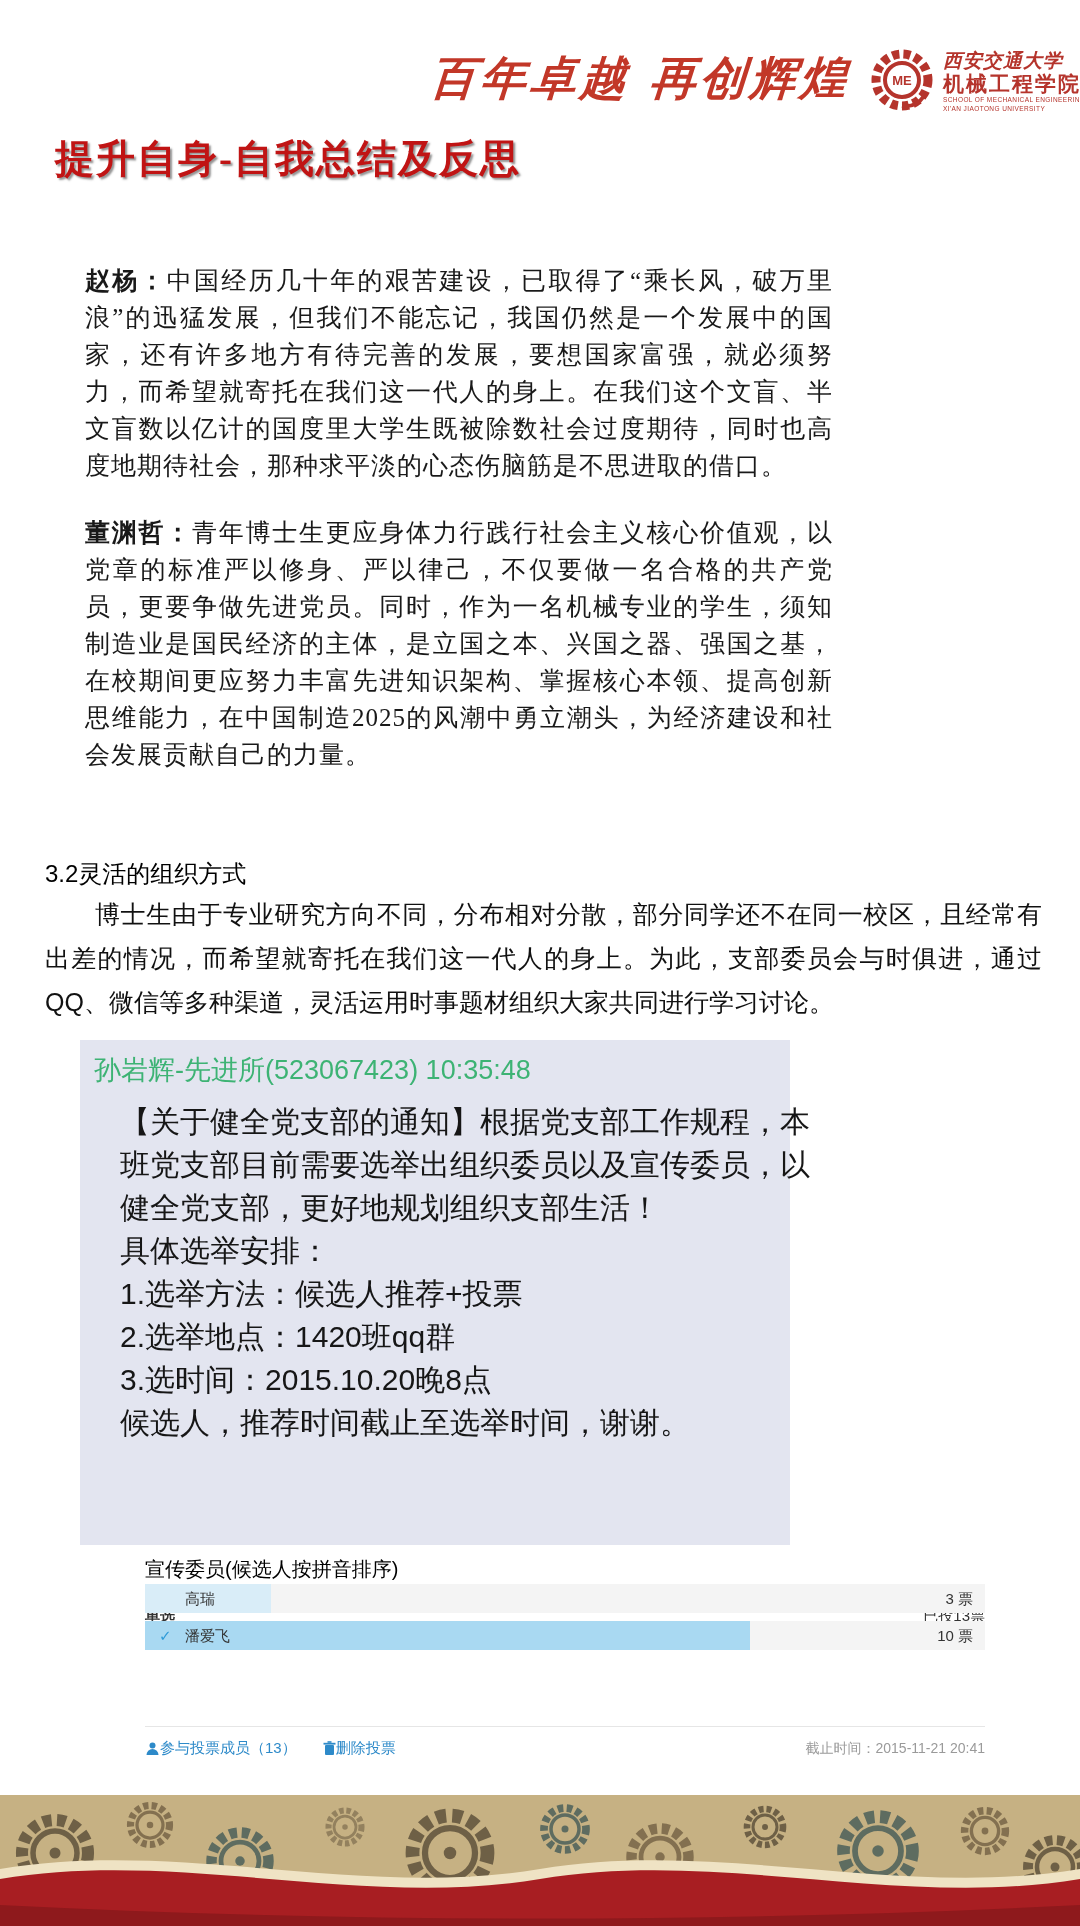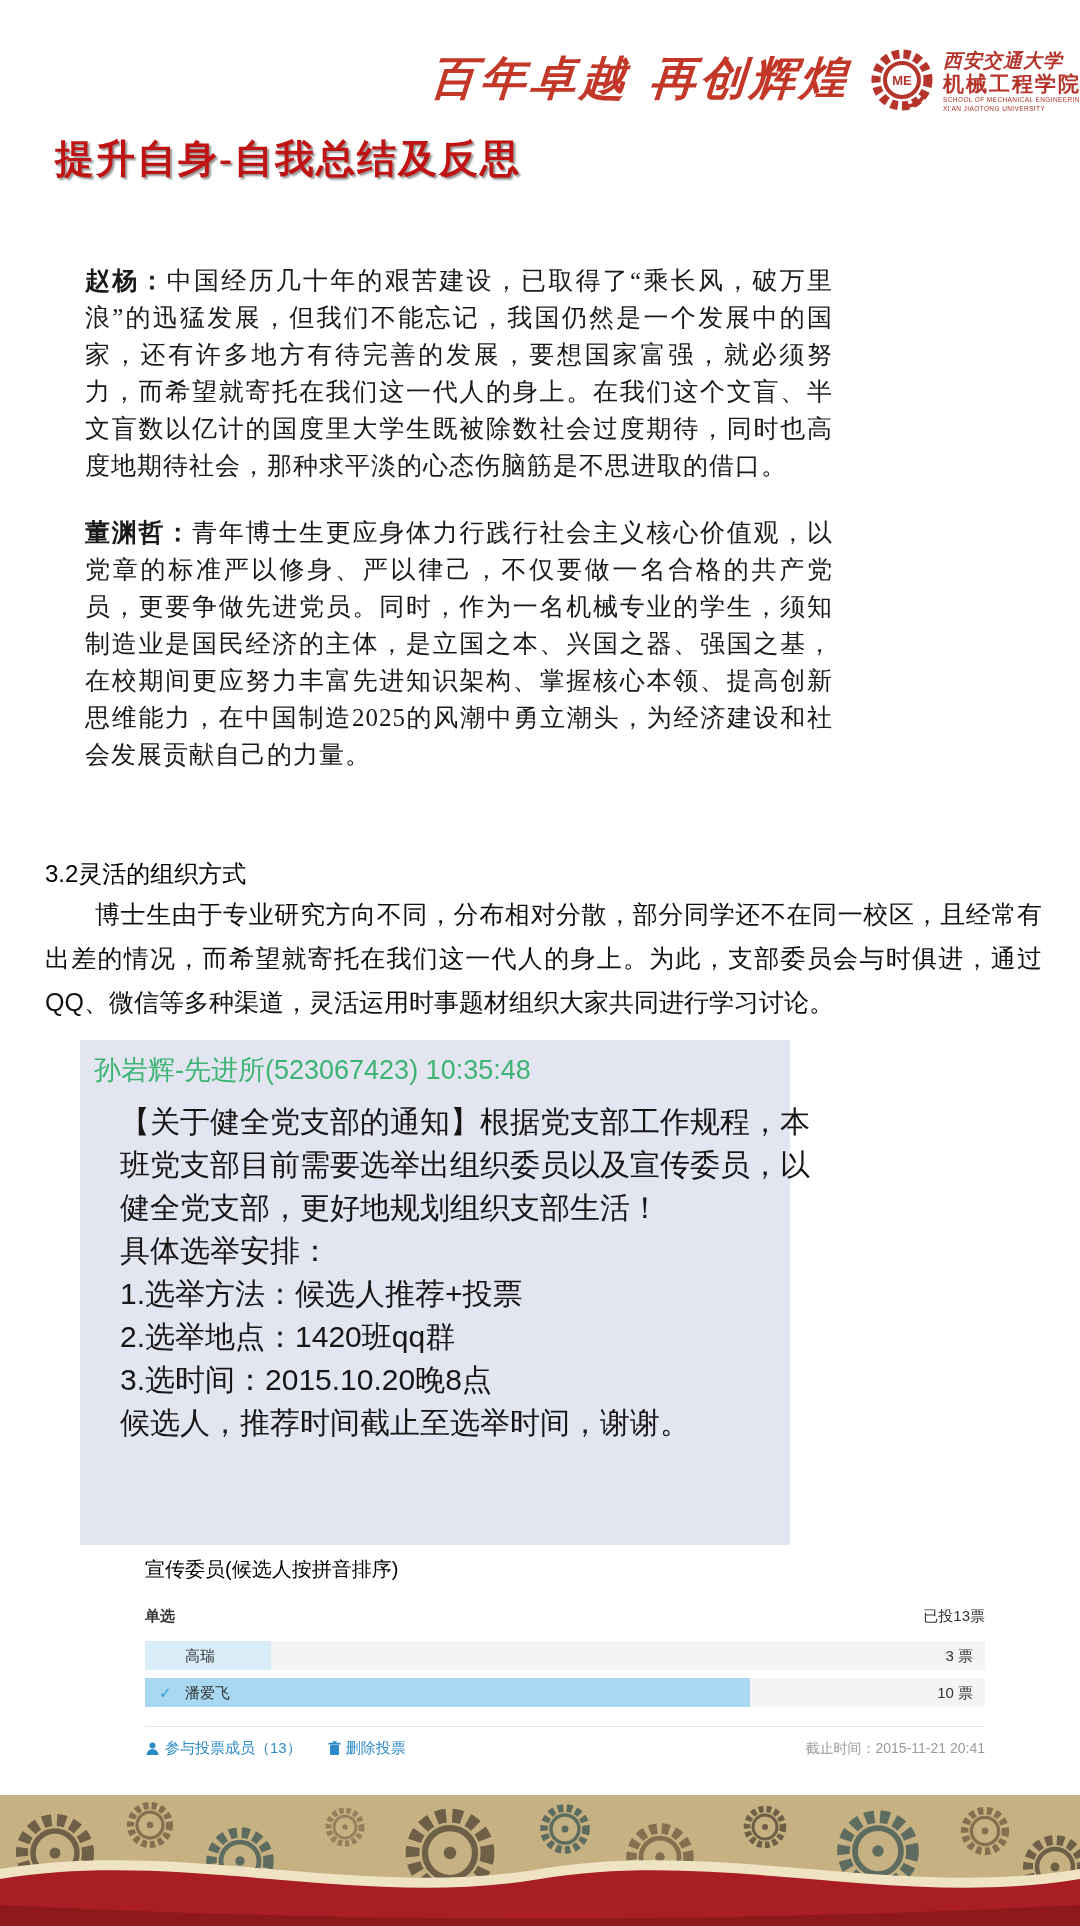--- a/index.html
+++ b/index.html
@@ -37,30 +37,30 @@
   .chat{position:absolute;left:80px;top:1040px;width:710px;height:505px;background:#e3e5f0;
         box-sizing:border-box;padding:12px 10px 16px 14px;}
   .chat-sender{font-size:27px;color:#3db374;margin-bottom:12px;white-space:nowrap;}
   .chat-line{font-size:30px;line-height:43px;color:#161616;margin-left:26px;white-space:nowrap;}
 
   
   .poll-caption{position:absolute;left:145px;top:1556px;font-size:20px;color:#000000;}
   .poll-head{position:absolute;left:145px;top:1607px;width:840px;display:flex;
         justify-content:space-between;font-size:15px;color:#333;}
   .poll-mode{font-weight:600;}
-  .poll-rows{position:absolute;left:145px;top:1641px;width:840px;}
+  .poll-rows{position:absolute;left:145px;top:1584px;width:840px;}
   .poll-row{position:relative;width:840px;height:29px;background:#f4f4f4;margin-bottom:8px;cursor:pointer;}
   .poll-fill{position:absolute;left:0;top:0;bottom:0;background:#d9edf8;}
   .poll-row.sel .poll-fill{background:#a9d9f2;}
   .poll-label{position:absolute;left:40px;top:0;line-height:29px;font-size:15px;color:#333;}
   .poll-check{position:absolute;left:14px;top:0;line-height:29px;font-size:15px;color:#2f9bd8;font-weight:700;}
   .poll-votes{position:absolute;right:12px;top:0;line-height:29px;font-size:15px;color:#333;}
   .poll-footer{position:absolute;left:145px;top:1726px;width:840px;display:flex;align-items:center;
         border-top:1px solid #e6e6e6;padding-top:12px;font-size:15px;}
-  .plink{display:flex;align-items:center;gap:5px;color:#2d8ac9;cursor:pointer;margin-right:26px;text-align:center;}
+  .plink{display:flex;align-items:center;color:#2d8ac9;cursor:pointer;margin-right:26px;text-align:center;}
   .plink svg{display:block;}
   .deadline{margin-left:auto;color:#9a9a9a;font-size:14px;}
 
   
   .banner{position:absolute;left:0;top:1795px;width:1080px;height:131px;}
 </style>
 </head>
 <body>
 
 <div class="page">

